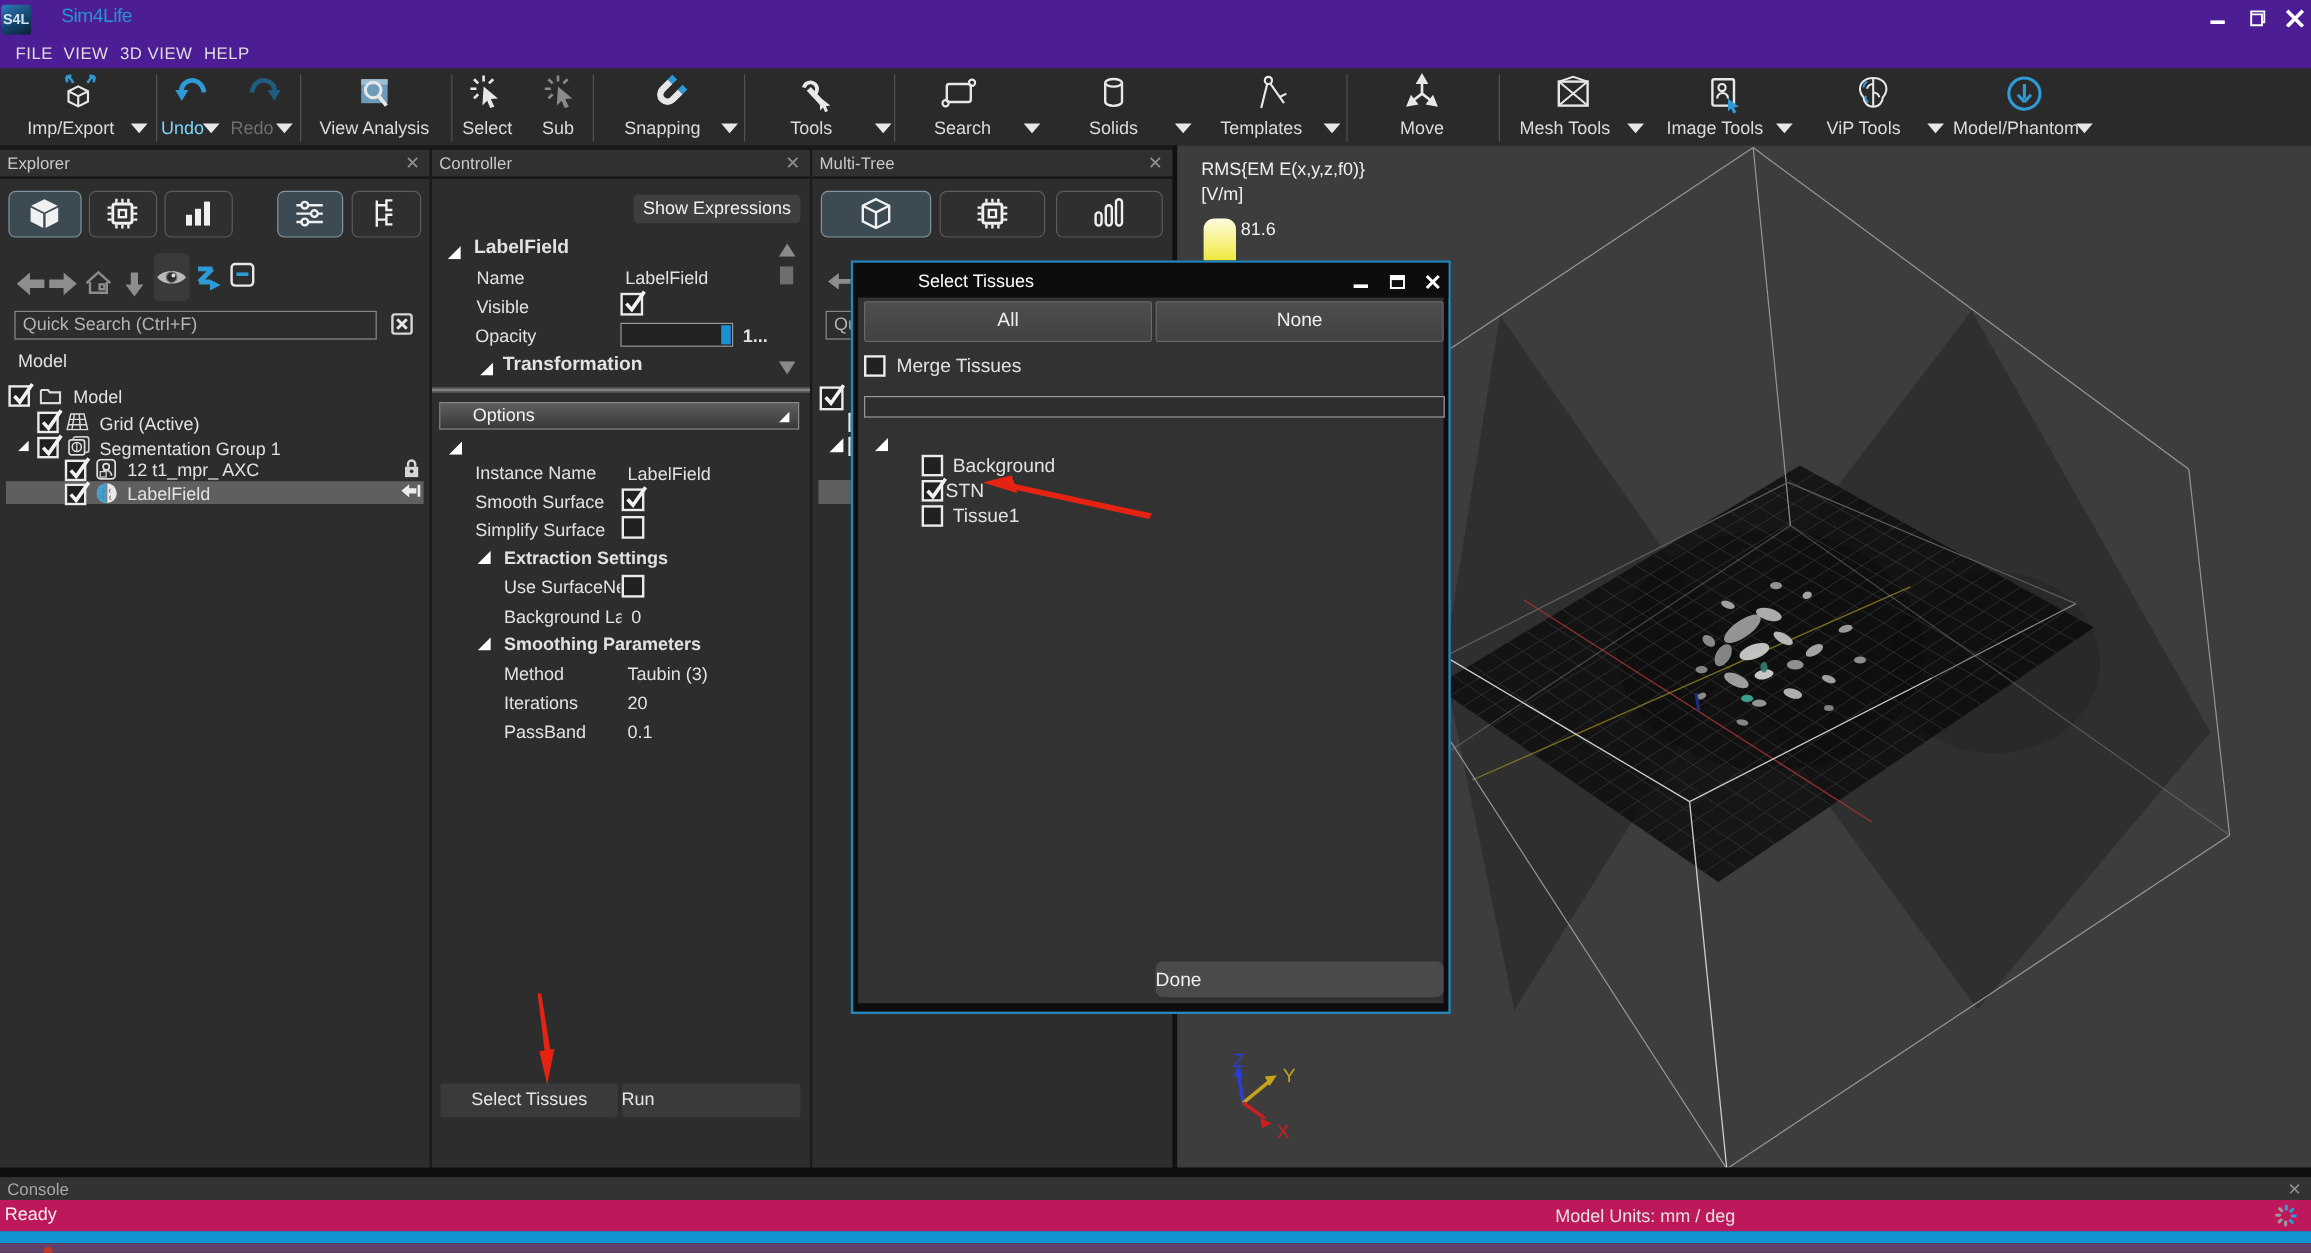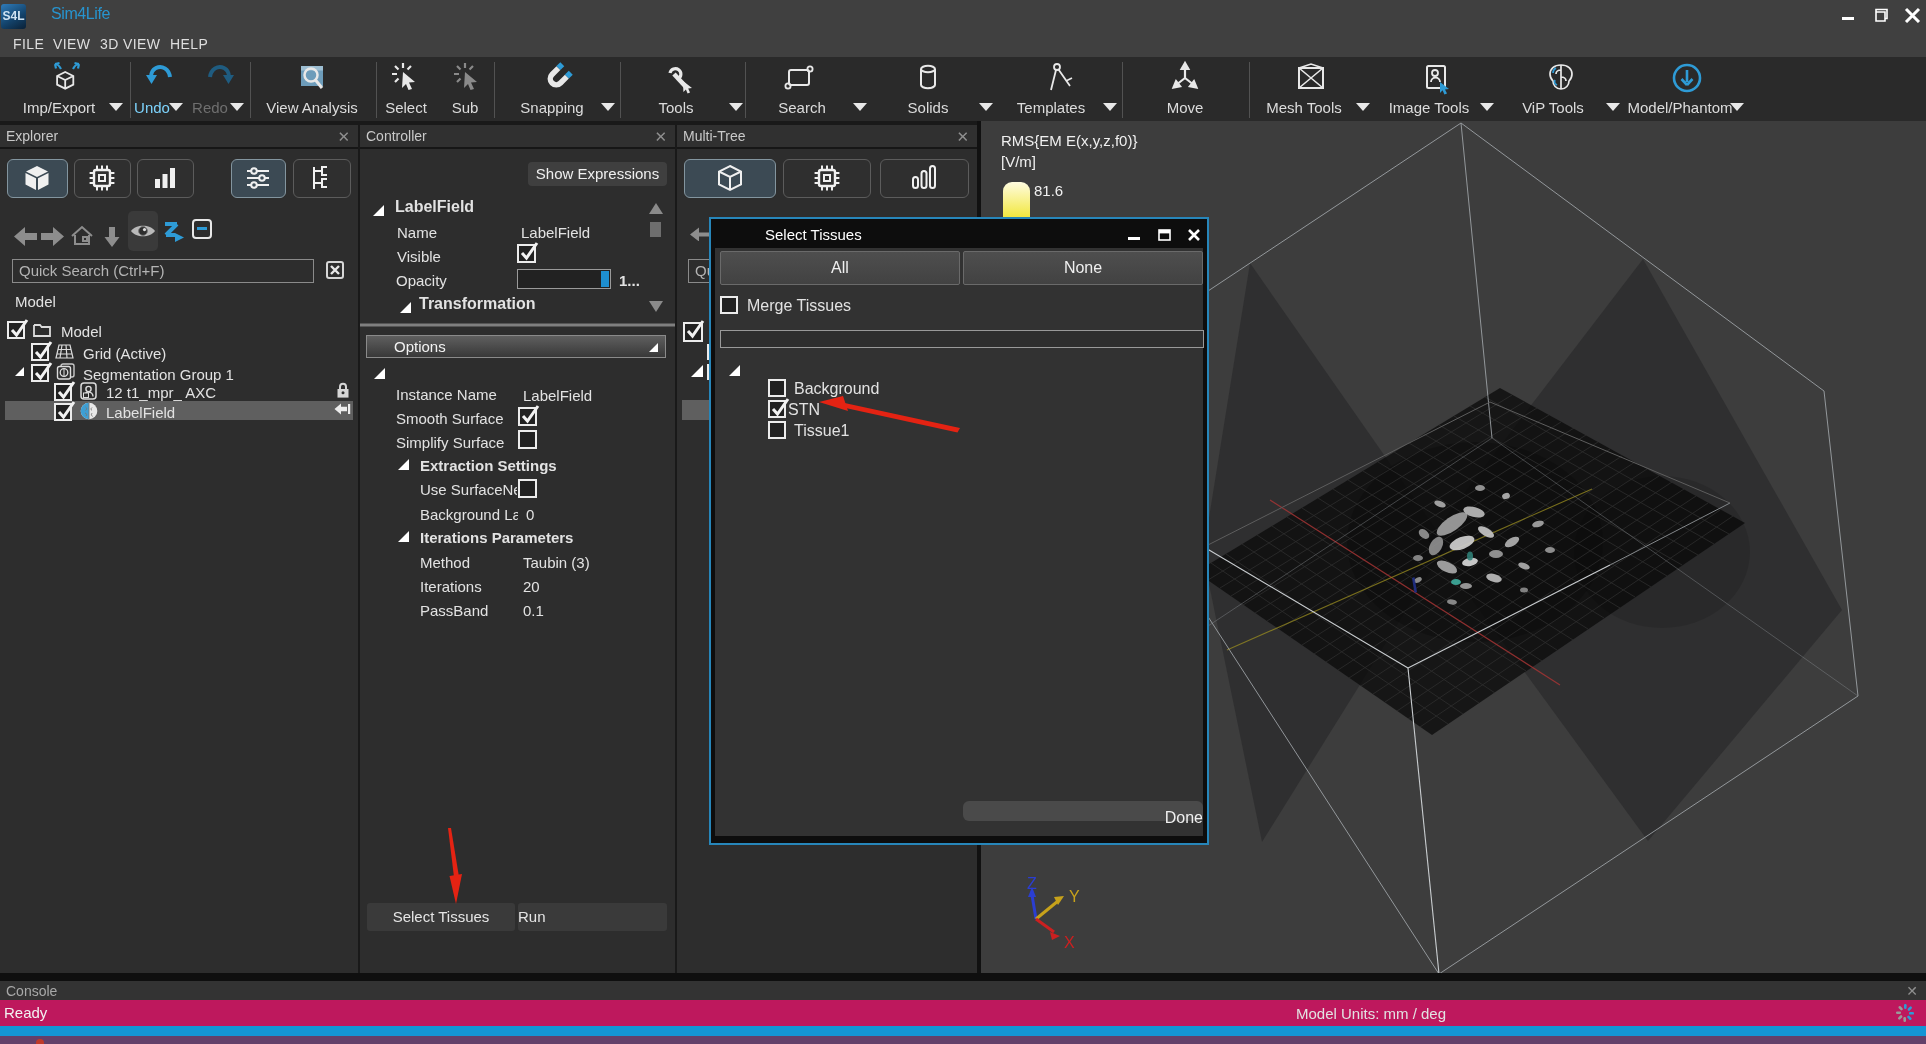--- a/index.html
+++ b/index.html
@@ -12,21 +12,21 @@
 .cb{position:absolute;width:18px;height:18px;border:2px solid #ececec;background:#212121}
 .cb svg{position:absolute;left:-3px;top:-6px}
 .tri{position:absolute}
 .ptitle{position:absolute;left:0;right:0;top:0;height:24px;background:#303030;border-bottom:2px solid #161616;color:#c9c9c9;font-size:14px;line-height:23px;padding-left:6px}
 .px{position:absolute;right:8px;top:4px;color:#8f8f8f;font-size:15px;line-height:15px}
 .tbtn{position:absolute;background:#2f2f2f;border:1px solid #5c5c5c;border-radius:6px}
 .tbtn.act{background:#3c4a54;border-color:#83959f}
 </style></head>
 <body>
 
-<div class="abs" style="left:0;top:0;width:1926px;height:57px;background:#404040">
+<div class="abs" style="left:0;top:0;width:1926px;height:57px;background:#4c1d95">
  <div class="abs" style="left:1px;top:4px;width:25px;height:25px;border-radius:3px;
    background:linear-gradient(150deg,#2f7cba 0%,#14456e 55%,#0a2036 100%);
    color:#cfe3f2;font-size:12px;font-weight:bold;text-align:center;line-height:25px;letter-spacing:0px">S4L</div>
  <div class="abs" style="left:51px;top:5px;font-size:16px;letter-spacing:-0.4px;color:#2794cf">Sim4Life</div>
  <div class="abs" style="left:13px;top:36px;font-size:14px;color:#dedede;letter-spacing:.4px">FILE</div>
  <div class="abs" style="left:53px;top:36px;font-size:14px;color:#dedede;letter-spacing:.4px">VIEW</div>
  <div class="abs" style="left:100px;top:36px;font-size:14px;color:#dedede;letter-spacing:.4px">3D VIEW</div>
  <div class="abs" style="left:170px;top:36px;font-size:14px;color:#dedede;letter-spacing:.4px">HELP</div>
  <div class="abs" style="left:1842px;top:17px;width:12px;height:3px;background:#fff"></div>
  <svg class="abs" style="left:1872px;top:8px" width="16" height="15">
@@ -355,21 +355,21 @@
       <polygon points="11,0 11,11 0,11" fill="#fff"></polygon>
     </svg>
     <div class="lbl bold" style="left:60px;top:332px">Extraction Settings</div>
     <div class="lbl" style="left:60px;top:356px;width:97px;overflow:hidden">Use SurfaceNet</div>
     <div class="cb" style="left:158px;top:354px;width:19px;height:19px"></div>
     <div class="lbl" style="left:60px;top:381px;width:98px;overflow:hidden">Background La</div>
     <div class="lbl" style="left:166px;top:381px">0</div>
     <svg class="tri" style="left:38px;top:406px" width="11" height="11">
       <polygon points="11,0 11,11 0,11" fill="#fff"></polygon>
     </svg>
-    <div class="lbl bold" style="left:60px;top:404px">Iterations Parameters</div>
+    <div class="lbl bold" style="left:60px;top:404px">Smoothing Parameters</div>
     <div class="lbl" style="left:60px;top:429px">Method</div>
     <div class="lbl" style="left:163px;top:429px">Taubin (3)</div>
     <div class="lbl" style="left:60px;top:453px">Iterations</div>
     <div class="lbl" style="left:163px;top:453px">20</div>
     <div class="lbl" style="left:60px;top:477px">PassBand</div>
     <div class="lbl" style="left:163px;top:477px">0.1</div>
     <div class="abs" style="left:7px;top:778px;width:148px;height:28px;background:#3a3a3a;border-radius:3px;font-size:15px;color:#e5e5e5;text-align:center;line-height:27px">Select Tissues</div>
     <div class="abs" style="left:158px;top:778px;width:149px;height:28px;background:#3a3a3a;border-radius:3px;font-size:15px;color:#e5e5e5;text-align:left;line-height:27px">Run</div>
   </div>
 <div class="abs" style="left:675px;top:125px;width:2px;height:848px;background:#191919"></div>
@@ -587,21 +587,21 @@
       <div class="cb" style="left:53px;top:131px;width:18px;height:18px"></div>
       <div class="cb" style="left:53px;top:152px;width:18px;height:18px">
         <svg width="26" height="26">
           <path d="M6 13 L10.5 18 L21 3" fill="none" stroke="#f2f2f2" stroke-width="3"></path>
         </svg>
       </div>
       <div class="cb" style="left:53px;top:173px;width:18px;height:18px"></div>
       <div class="lbl" style="left:79px;top:132px;font-size:16px">Background</div>
       <div class="lbl" style="left:73px;top:153px;font-size:16px">STN</div>
       <div class="lbl" style="left:79px;top:174px;font-size:16px">Tissue1</div>
-      <div class="abs" style="left:248px;top:553px;width:240px;height:20px;background:#4a4a4a;border-radius:6px;font-size:16px;color:#efefef;text-align:right;line-height:33px">Done</div>
+      <div class="abs" style="left:248px;top:553px;width:240px;height:30px;background:#4a4a4a;border-radius:6px;font-size:16px;color:#efefef;text-align:left;line-height:33px">Done</div>
     </div>
   </div>
 <svg class="abs" style="left:810px;top:390px" width="165" height="50" viewBox="0 0 165 50">
     <path d="M9 12 L38 21 L33 6 Z" fill="#e42313"></path>
     <path d="M30 12 L150 38 L147.5 42.5 L31 17 Z" fill="#e42313"></path>
   </svg>
 <svg class="abs" style="left:435px;top:825px" width="40" height="85" viewBox="0 0 40 85">
     <path d="M13 3 L16 3 L24 52 L19 52 Z" fill="#e42313"></path>
     <path d="M14.5 51 L27 49 L21 79 Z" fill="#e42313"></path>
   </svg>

